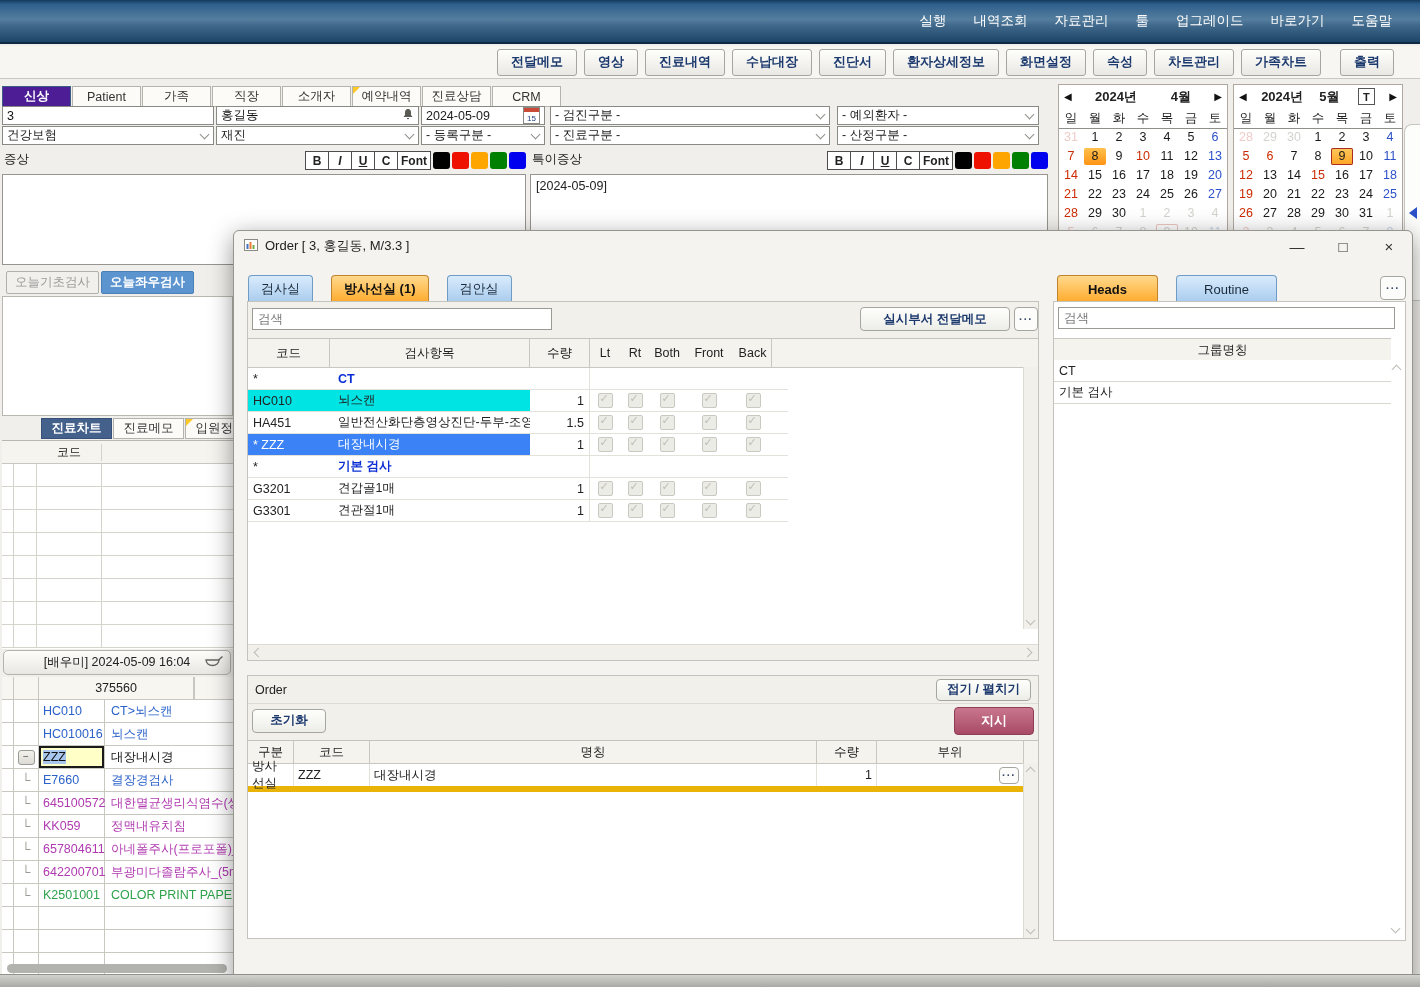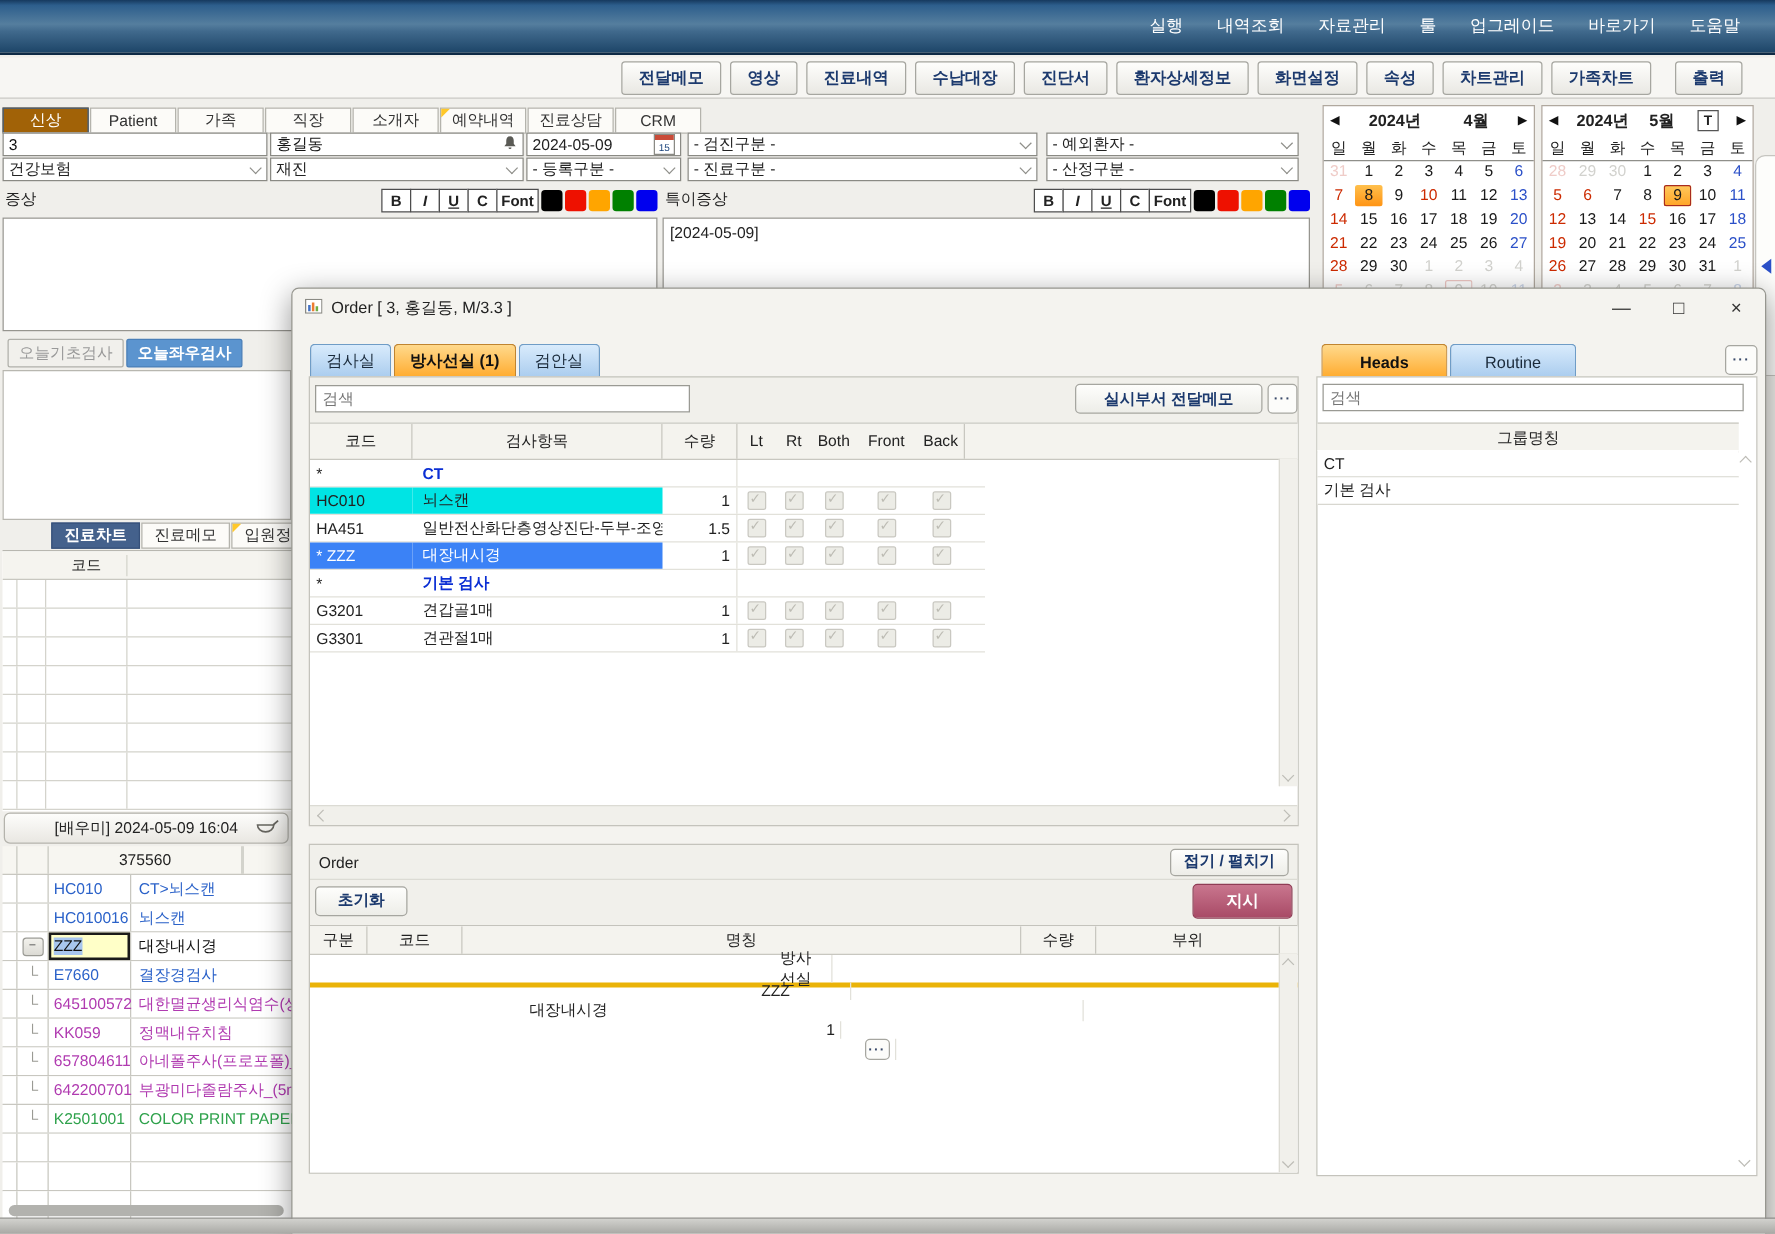--- a/index.html
+++ b/index.html
@@ -17,21 +17,21 @@
   .toolbar{position:absolute;left:0;top:46px;width:100%;height:33px;box-sizing:border-box;background:#f7f6f3;
     border-bottom:1px solid #c9c8c3;display:flex;align-items:center;justify-content:flex-end;gap:7px;padding-right:26px;}
   .tbtn{height:25px;padding:0 13px;background:linear-gradient(#fefefc,#e9e8e3);border:1px solid #a6a6a0;
     border-radius:3px;color:#1c3a6e;font-weight:bold;font-size:13px;display:flex;align-items:center;}
   .tbtn:last-child{margin-left:12px;}
 
   
   .ptabs{position:absolute;left:2px;top:86px;display:flex;height:21px;}
   .ptab{width:69px;margin-right:1px;border:1px solid #b4b3ac;background:#fcfbf8;display:flex;align-items:center;
     justify-content:center;font-size:12.5px;color:#333;position:relative;box-sizing:border-box;}
-  .ptab.sel{background:#a16207;color:#fff;font-weight:normal;border-color:#3c5d85;}
+  .ptab.sel{background:#4c1d95;color:#fff;font-weight:bold;border-color:#3c5d85;}
   .flag-corner::before{content:"";position:absolute;left:0;top:0;border-top:7px solid #ffc829;border-right:7px solid transparent;}
   .form-row{position:absolute;left:2px;display:flex;height:19px;}
   .ffield{border:1px solid #8a8a84;background:#fff;display:flex;align-items:center;padding:0 4px;
     box-sizing:border-box;font-size:12.5px;position:relative;}
   .ffield input{border:none;outline:none;background:transparent;font:inherit;width:100%;padding:0;color:#111;}
   .chv{display:inline-block;width:6px;height:6px;border-right:1.6px solid #8f8f8a;border-bottom:1.6px solid #8f8f8a;flex:none;}
   .chv-down{transform:rotate(45deg);margin-left:auto;margin-right:1px;margin-top:-3px;}
   .chv-up{transform:rotate(-135deg);}
   .chv-left{transform:rotate(135deg);}
   .chv-right{transform:rotate(-45deg);}
@@ -108,21 +108,21 @@
   .edge-tab{position:absolute;right:0;top:124px;width:15px;height:175px;background:#fdfdfb;border:1px solid #c6c5c0;
     border-right:none;border-radius:8px 0 0 8px;display:flex;align-items:center;justify-content:center;}
   .edge-arrow{width:0;height:0;border-top:6px solid transparent;border-bottom:6px solid transparent;border-right:8px solid #2b50c8;}
 
   
   .dialog{position:absolute;left:233px;top:230px;width:1180px;height:796px;background:#f4f3ef;border:1px solid #96968f;
     border-radius:6px;box-shadow:0 6px 24px rgba(0,0,0,.42);box-sizing:border-box;}
   .dlg-title{height:30px;display:flex;align-items:center;padding-left:10px;font-size:13px;color:#222;gap:7px;}
   .dlg-controls{margin-left:auto;display:flex;}
   .dlg-ctl{width:46px;height:28px;display:flex;align-items:center;justify-content:center;font-size:15px;color:#333;}
-  .dlg-tabs{position:absolute;left:14px;top:44px;display:flex;gap:2px;}
+  .dlg-tabs{position:absolute;left:14px;top:44px;display:flex;gap:18px;}
   .dtab{height:26px;padding:0 12px;display:flex;align-items:center;border:1px solid #6f9cc6;border-bottom:none;
     border-radius:4px 4px 0 0;background:linear-gradient(#d9ebfc,#a9ccee);font-size:13px;color:#1a2a3a;}
   .dtab.sel{background:linear-gradient(#ffd98c,#ffab2e);border-color:#c08430;font-weight:bold;color:#111;}
   .panel{position:absolute;border:1px solid #c4c3bc;background:#f1f0eb;box-sizing:border-box;}
   .srch{position:absolute;left:4px;top:6px;height:22px;border:1px solid #9a9a94;background:#fff;box-sizing:border-box;
     font:inherit;font-size:12.5px;padding:0 5px;outline:none;}
   .wbtn{background:linear-gradient(#fefefc,#ededE8);border:1px solid #a6a6a0;border-radius:4px;color:#1c3a6e;
     font-weight:bold;font-size:12.5px;display:flex;align-items:center;justify-content:center;box-sizing:border-box;}
   .morebtn{border:1px solid #a6a6a0;border-radius:4px;background:#fcfcfa;color:#3a4a6a;display:flex;align-items:center;
     justify-content:center;font-size:11px;letter-spacing:1px;font-weight:bold;box-sizing:border-box;}
@@ -144,21 +144,21 @@
   .vrail .bot{position:absolute;bottom:5px;left:3px;}
   .vrail .top{position:absolute;top:5px;left:3px;}
   .exam-hscroll{position:absolute;left:0;bottom:0;width:790px;height:16px;background:#f1f0eb;border-top:1px solid #dcdbd4;
     display:flex;align-items:center;justify-content:space-between;padding:0 7px;box-sizing:border-box;}
   .op-head{height:27px;display:flex;align-items:center;padding:0 7px;font-size:12.5px;color:#222;}
   .op-btnrow{height:33px;display:flex;align-items:center;padding:0 4px;border-top:1px solid #dcdbd4;}
   .redbtn{margin-left:auto;width:78px;height:26px;background:linear-gradient(#c9768e,#a84a66);border:1px solid #8f3c55;
     border-radius:4px;color:#fff;font-weight:bold;font-size:13px;display:flex;align-items:center;justify-content:center;}
   .op-table{position:absolute;left:0;top:64px;width:790px;bottom:0;background:#fff;border-top:1px solid #c4c3bc;overflow:hidden;}
   .ot-head{display:flex;height:22px;background:#f4f3ee;border-bottom:1px solid #c8c7c0;align-items:center;font-size:12.5px;}
-  .ot-row{display:flex;height:22px;border-bottom:4px solid #eab308;align-items:center;font-size:12.5px;background:#fff;flex-direction:column;}
+  .ot-row{display:flex;height:22px;border-bottom:6px solid #eab308;align-items:center;font-size:12.5px;background:#fff;}
   .ot-c{box-sizing:border-box;height:100%;display:flex;align-items:center;border-right:1px solid #e2e1da;padding:0 4px;}
   .ot-ch{box-sizing:border-box;height:100%;display:flex;align-items:center;justify-content:center;border-right:1px solid #c8c7c0;}
   .rp-box{position:absolute;left:819px;top:70px;width:353px;height:640px;border:1px solid #c4c3bc;background:#fff;box-sizing:border-box;}
   .rp-header{position:absolute;left:0px;top:36px;width:337px;height:22px;background:#f4f3ee;border-top:1px solid #c8c7c0;
     border-bottom:1px solid #c8c7c0;display:flex;align-items:center;justify-content:center;font-size:12.5px;}
   .rp-row{position:absolute;left:0;width:337px;height:22px;border-bottom:1px solid #d8d7d0;display:flex;align-items:center;
     padding-left:5px;box-sizing:border-box;font-size:12.5px;background:#fff;}
   .footer{position:absolute;left:0;top:974px;width:100%;height:13px;background:linear-gradient(#d2d2ce,#a5a5a1);border-top:1px solid #8f8f8b;}
 </style>
 </head>

